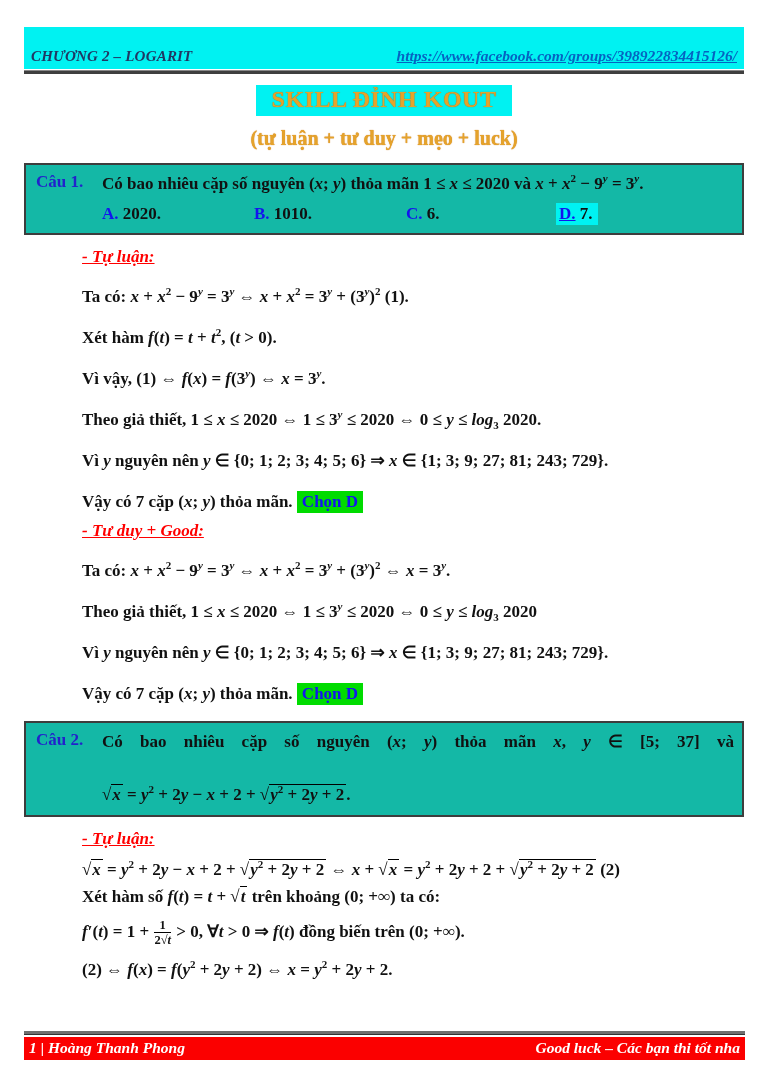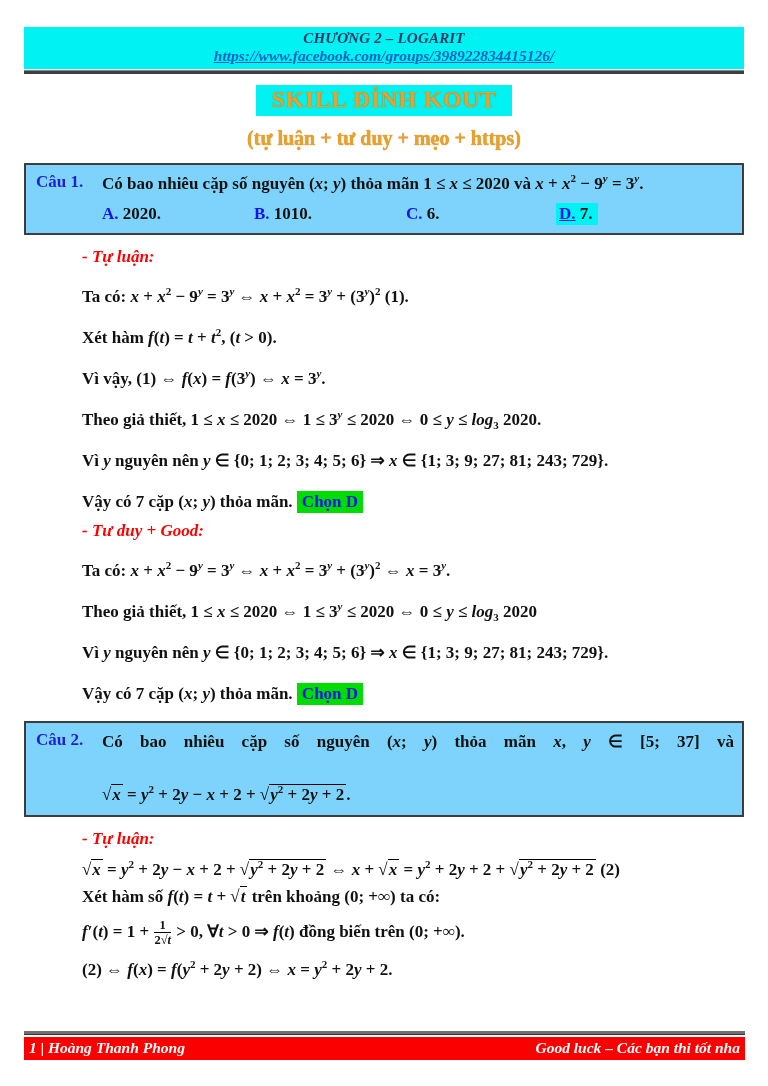--- a/index.html
+++ b/index.html
@@ -7,54 +7,54 @@
   body {
     height:1086px; position:relative; overflow:hidden; background:#ffffff;
     font-family:"Liberation Serif", serif; font-weight:bold; color:#111;
     font-size:17px;
   }
   .page { padding:0 24px; }
 
   
   .hdr {
     margin-top:27px; background:var(--cyan); display:flex;
-    justify-content:space-between; align-items:center; padding:3px 7px 4px 7px;flex-direction:column;
+    justify-content:space-between; align-items:center; padding:20px 7px 4px 7px;
   }
   .hdr-left { color:var(--navy); font-style:italic; font-size:15px; letter-spacing:.2px; }
   .hdr-link { color:var(--linkblue); font-style:italic; font-size:15.5px; text-decoration:underline; }
   .hdr-rule { height:4px; background:#3f3f3f; margin-top:1px; border-top:1px solid #888; }
 
   
   .t1 { width:fit-content; margin:11px auto 0; background:var(--cyan); color:var(--gold);
         font-size:24px; padding:1px 16px 3px; letter-spacing:.5px;
         text-shadow:0 0 1px #b35900; }
   .t2 { width:fit-content; margin:9px auto 0; background:var(--magenta); color:var(--gold);
         font-size:23.5px; padding:2px 12px 4px; letter-spacing:.2px;
         text-shadow:0 0 1px #b34700; }
   .t3 { margin:11px auto 0; text-align:center; color:var(--gold); font-size:20px;
         text-shadow:0 0 1px #c76d00; }
 
   
-  .qbox { margin-top:13px; border:2px solid #3d3d3d; background:#7dd3fc;
+  .qbox { margin-top:13px; border:2px solid #3d3d3d; background:#14b8a6;
           padding:7px 8px 9px 10px; display:grid; grid-template-columns:64px 1fr; column-gap:2px; }
   .qlabel { color:var(--qblue); }
   .qtext  { line-height:23px; }
   .justify { text-align:justify; }
   .justify::after { content:""; display:inline-block; width:100%; }
   .answers { grid-column:2; display:flex; margin-top:9px; }
   .opt { display:inline-block; }
   .opt .L { color:var(--ansblue); }
   .opt-a,.opt-b { width:152px; }
   .opt-c { width:150px; }
   .opt .hl { background:var(--cyan); padding:1px 5px 2px 3px; }
   .opt .hl .L { text-decoration:underline; }
 
   
   .sol { padding-left:58px; padding-right:6px; }
-  .mtitle { color:var(--red); font-style:italic; margin-top:12px; }
+  .mtitle { color:var(--red); font-style:italic; text-decoration:underline; margin-top:12px; }
   .sol p { margin-top:18px; line-height:23px; }
   .sol2 p { margin-top:10px; }
   .choose { background:var(--green); color:var(--ansblue); padding:1px 5px 2px; }
 
   sup { font-size:11px; vertical-align:super; line-height:0; }
   sub { font-size:11px; vertical-align:sub; line-height:0; }
   .rad { border-top:1.7px solid #000; padding:0 2px 0 1px; }
   .frac { display:inline-flex; flex-direction:column; vertical-align:middle;
           text-align:center; font-size:12.5px; line-height:1.15; margin:0 1px; }
   .frac .top { border-bottom:1.4px solid #000; padding:0 3px; }
@@ -71,21 +71,21 @@
 
 <div class="page">
 
   <div class="hdr">
     <span class="hdr-left">CHƯƠNG 2 – LOGARIT</span>
     <a class="hdr-link">https://www.facebook.com/groups/398922834415126/</a>
   </div>
   <div class="hdr-rule"></div>
 
   <div class="t1">SKILL ĐỈNH KOUT</div>
-  <div class="t3">(tự luận + tư duy + mẹo + https)</div>
+  <div class="t3">(tự luận + tư duy + mẹo + luck)</div>
 
   <div class="qbox">
     <span class="qlabel">Câu 1.</span>
     <span class="qtext">Có bao nhiêu cặp số nguyên (<i>x</i>; <i>y</i>) thỏa mãn 1 ≤ <i>x</i> ≤ 2020 và <i>x</i> + <i>x</i><sup>2</sup> − 9<sup><i>y</i></sup> = 3<sup><i>y</i></sup>.</span>
     <div class="answers">
       <span class="opt opt-a"><span class="L">A.</span> <span>2020.</span></span>
       <span class="opt opt-b"><span class="L">B.</span> <span>1010.</span></span>
       <span class="opt opt-c"><span class="L">C.</span> <span>6.</span></span>
       <span class="opt"><span class="hl"><span class="L">D.</span> <span>7.</span></span></span>
     </div>

